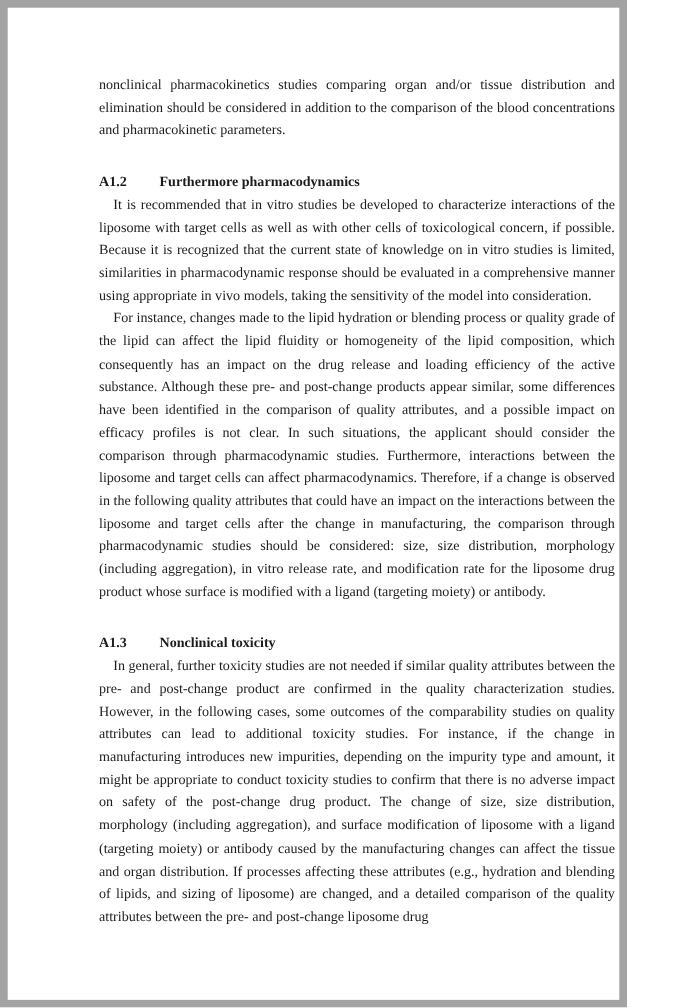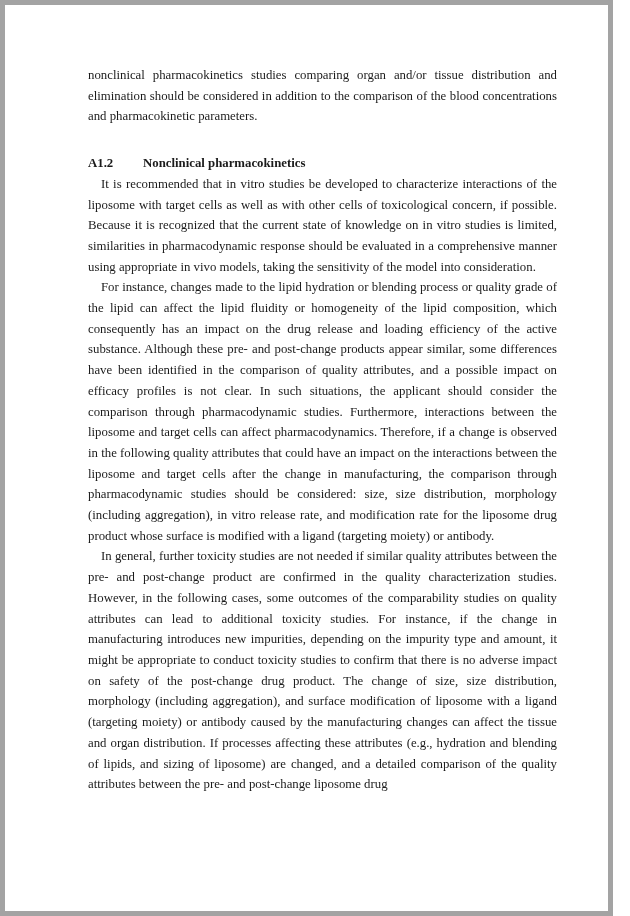--- a/index.html
+++ b/index.html
@@ -2,24 +2,24 @@
 <html><head>
 <meta charset="utf-8">
 <style>
   html, body {
     margin: 0;
     padding: 0;
     background: #ffffff;
   }
   .page {
     position: relative;
-    width: 613px;
+    width: 570px;
     height: 916px;
     background: #ffffff;
-    border: 5px solid #a3a3a3;
+    border: 7px solid #a3a3a3;
     box-sizing: border-box;
     overflow: hidden;
     font-family: "Liberation Serif", serif;
   }
   .content {
     position: absolute;
     left: 83px;
     top: 60px;
     width: 469px;
     font-size: 12.8px;
@@ -48,24 +48,27 @@
 </style>
 </head>
 <body>
 
 <div class="page">
   <div class="content">
 
     <p class="para"><span>nonclinical pharmacokinetics studies comparing organ and/or tissue distribution and elimination should be considered in addition to the comparison of the blood concentrations and pharmacokinetic parameters.</span></p>
 
     <h2 class="heading">
-      <span class="hnum">A1.2</span><span>Nonclinical pharmacokinetics</span>
+      <span class="hnum">A1.2</span><span>Furthermore pharmacodynamics</span>
     </h2>
 
     <p class="para indent"><span>It is recommended that </span><span class="run-italic">in vitro</span><span> studies be developed to characterize interactions of the liposome with target cells as well as with other cells of toxicological concern, if possible. Because it is recognized that the current state of knowledge on </span><span class="run-italic">in vitro</span><span> studies is limited, similarities in pharmacodynamic response should be evaluated in a comprehensive manner using appropriate </span><span class="run-italic">in vivo</span><span> models, taking the sensitivity of the model into consideration.</span></p>
 
     <p class="para indent"><span>For instance, changes made to the lipid hydration or blending process or quality grade of the lipid can affect the lipid fluidity or homogeneity of the lipid composition, which consequently has an impact on the drug release and loading efficiency of the active substance. Although these pre- and post-change products appear similar, some differences have been identified in the comparison of quality attributes, and a possible impact on efficacy profiles is not clear. In such situations, the applicant should consider the comparison through pharmacodynamic studies. Furthermore, interactions between the liposome and target cells can affect pharmacodynamics. Therefore, if a change is observed in the following quality attributes that could have an impact on the interactions between the liposome and target cells after the change in manufacturing, the comparison through pharmacodynamic studies should be considered: size, size distribution, morphology (including aggregation), </span><span class="run-italic">in vitro</span><span> release rate, and modification rate for the liposome drug product whose surface is modified with a ligand (targeting moiety) or antibody.</span></p>
 
+    <h2 class="heading">
+      <span class="hnum">A1.3</span><span>Nonclinical toxicity</span>
+    </h2>
 
     <p class="para indent"><span>In general, further toxicity studies are not needed if similar quality attributes between the pre- and post-change product are confirmed in the quality characterization studies. However, in the following cases, some outcomes of the comparability studies on quality attributes can lead to additional toxicity studies. For instance, if the change in manufacturing introduces new impurities, depending on the impurity type and amount, it might be appropriate to conduct toxicity studies to confirm that there is no adverse impact on safety of the post-change drug product. The change of size, size distribution, morphology (including aggregation), and surface modification of liposome with a ligand (targeting moiety) or antibody caused by the manufacturing changes can affect the tissue and organ distribution. If processes affecting these attributes (e.g., hydration and blending of lipids, and sizing of liposome) are changed, and a detailed comparison of the quality attributes between the pre- and post-change liposome drug</span></p>
 
   </div>
 </div>
 
 </body></html>

